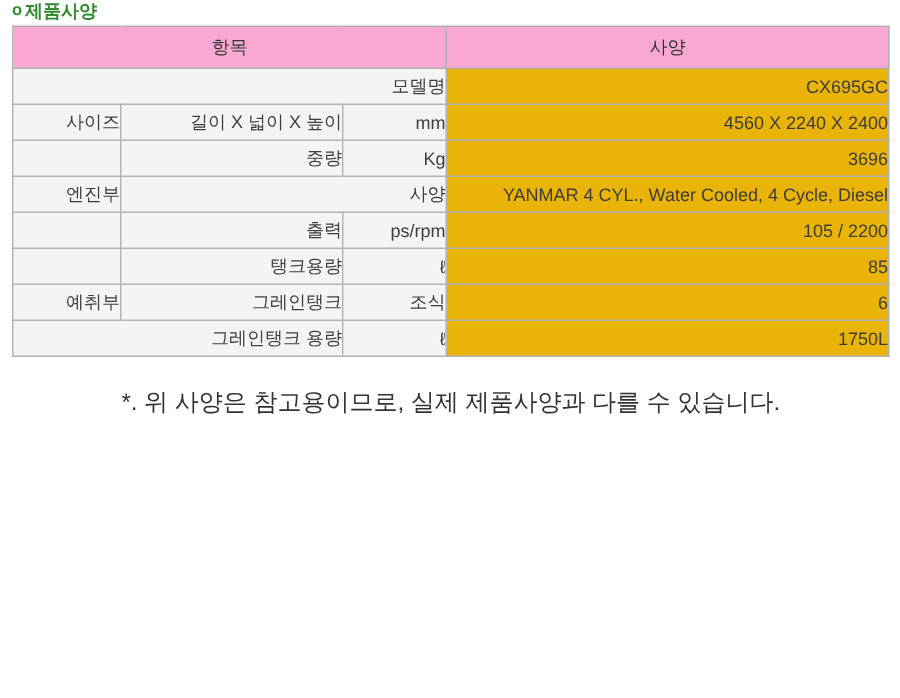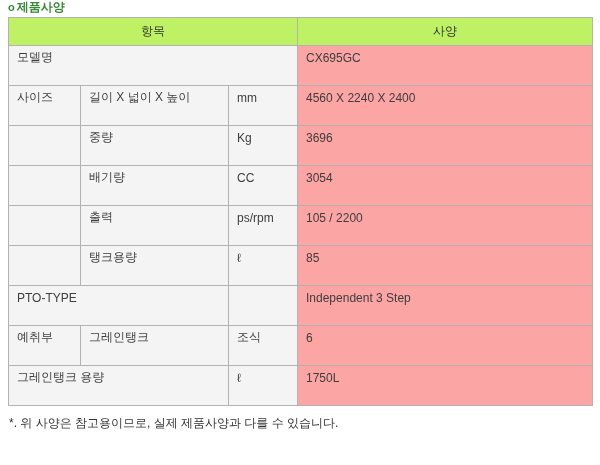--- a/index.html
+++ b/index.html
@@ -38,47 +38,48 @@
     font-size: 12px;
     color: #3d3d3d;
   }
   table.spec-table, table.spec-table th, table.spec-table td {
     border: 1px solid #b2b2b2;
   }
   table.spec-table {
     border-color: #9e9e9e;
   }
   table.spec-table th {
-    background: #bef264;
+    background: #f9a8d4;
     height: 27px;
     font-weight: normal;
     text-align: center;
     color: #333333;
     padding: 0;
   }
   table.spec-table td {
     height: 23px;
-    padding: 0 0 16px 8px;
-    text-align: left;
+    padding: 0 0 0 8px;
+    text-align: right;
     vertical-align: middle;
     white-space: nowrap;
     overflow: hidden;
   }
   td.c-item {
     background: #f4f4f4;
   }
   td.c-val {
-    background: #fca5a5;
+    background: #eab308;
   }
   .footnote {
-    margin-top: 10px;
+    margin-top: 24px;
     padding-left: 1px;
-    font-size: 12px;
+    font-size: 16px;
     color: #333333;
     line-height: 14px;
+    text-align: center;
   }
 </style>
 </head>
 <body>
 
 <div class="page">
 
   <div class="section-title">
     <span class="bullet">o</span>
     <span>제품사양</span>
@@ -108,41 +109,35 @@
           <td class="c-item">mm</td>
           <td class="c-val">4560 X 2240 X 2400</td>
         </tr>
         <tr>
           <td class="c-item"></td>
           <td class="c-item">중량</td>
           <td class="c-item">Kg</td>
           <td class="c-val">3696</td>
         </tr>
         <tr>
-          <td class="c-item"></td>
-          <td class="c-item">배기량</td>
-          <td class="c-item">CC</td>
-          <td class="c-val">3054</td>
+          <td class="c-item">엔진부</td>
+          <td colspan="2" class="c-item">사양</td>
+          <td class="c-val">YANMAR 4 CYL., Water Cooled, 4 Cycle, Diesel</td>
         </tr>
         <tr>
           <td class="c-item"></td>
           <td class="c-item">출력</td>
           <td class="c-item">ps/rpm</td>
           <td class="c-val">105 / 2200</td>
         </tr>
         <tr>
           <td class="c-item"></td>
           <td class="c-item">탱크용량</td>
           <td class="c-item">ℓ</td>
           <td class="c-val">85</td>
-        </tr>
-        <tr>
-          <td colspan="2" class="c-item">PTO-TYPE</td>
-          <td class="c-item"></td>
-          <td class="c-val">Independent 3 Step</td>
         </tr>
         <tr>
           <td class="c-item">예취부</td>
           <td class="c-item">그레인탱크</td>
           <td class="c-item">조식</td>
           <td class="c-val">6</td>
         </tr>
         <tr>
           <td colspan="2" class="c-item">그레인탱크 용량</td>
           <td class="c-item">ℓ</td>

